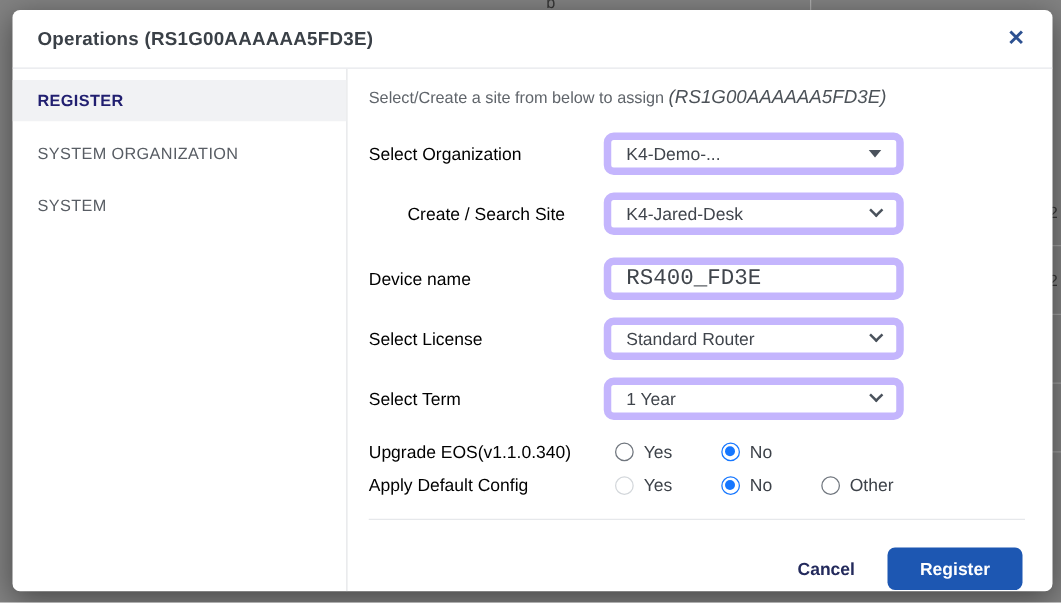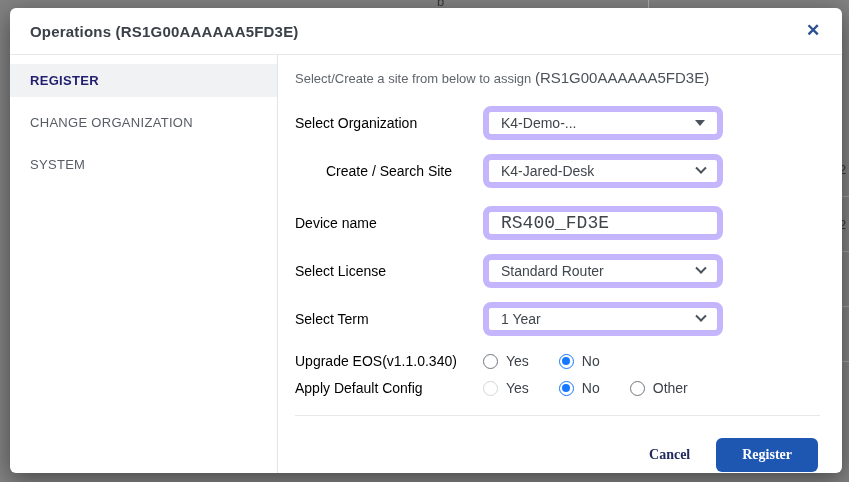--- a/index.html
+++ b/index.html
@@ -34,21 +34,21 @@
 
   .sidebar { width:268px; flex:0 0 268px; border-right:1px solid #e3e5e8; padding-top:9px; }
   .nav-item {
     padding:9px 20px; font-size:13px; color:#585d64; cursor:pointer;
     margin-bottom:9px; letter-spacing:.3px;
   }
   .nav-item.active { background:#f1f2f4; color:#211f70; font-weight:bold; }
 
   .content { flex:1; padding:14px 22px 0 17px; display:flex; flex-direction:column; }
   .assign-heading { font-size:13px; color:#60656b; margin-bottom:20px; }
-  .assign-heading .serial { font-size:15px; color:#4c5258; }
+  .assign-heading .serial { font-size:15px; color:#4c5258;font-style:italic; }
 
   .form-row { display:flex; align-items:center; margin-bottom:14px; }
   .form-row.gap-lg { margin-bottom:18px;text-align:center; }
   .form-label { width:188px; flex:0 0 188px; font-size:14px; color:#000000; }
   .control {
     width:240px; height:34px; border:6px solid #c4b5fd; border-radius:8px;
     display:flex; align-items:center; justify-content:space-between;
     padding:0 12px; font-size:14px; color:#40454c; background:#fff; cursor:pointer;
   }
   .control input {
@@ -60,36 +60,36 @@
     border-top:6px solid #4a525c; flex:0 0 auto;
   }
   .chevron {
     width:8px; height:8px; border-right:2px solid #4a525c; border-bottom:2px solid #4a525c;
     transform:rotate(45deg) translate(-2px,-2px); flex:0 0 auto;
   }
 
   .radio-row { display:flex; align-items:center; margin-bottom:11px; }
   .radio-row .form-label { font-size:14px; }
   .radio-opts { display:flex; align-items:center; gap:30px; }
-  .radio-opt { display:flex; align-items:center; gap:8px; font-size:14px; color:#3d4249; cursor:pointer; }
+  .radio-opt { display:flex; align-items:center; gap:8px; font-size:14px; color:#3d4249; cursor:pointer;margin-left:9px; }
   .rdot {
     width:15px; height:15px; border-radius:50%; border:1.5px solid #70767e;
     position:relative; background:#fff; flex:0 0 auto;
   }
   .rdot.checked { border-color:#1677ff; }
   .rdot.checked::after {
     content:""; position:absolute; left:50%; top:50%; transform:translate(-50%,-50%);
     width:8px; height:8px; border-radius:50%; background:#1677ff;
   }
   .rdot.disabled { border-color:#d3d7db; }
 
   .footer-divider { height:1px; background:#e6e8eb; margin:8px 0 0 0; }
   .modal-footer {
     display:flex; justify-content:flex-end; align-items:center;
-    gap:26px; padding:22px 2px 0 0;font-family:Liberation Serif, serif;
+    gap:26px; padding:22px 2px 0 0;
   }
   .btn-cancel {
     background:none; border:none; font-size:14px; font-weight:bold; color:#232a5c;
     cursor:pointer; font-family:inherit;
   }
   .btn-register {
     background:#1d57b2; border:none; color:#ffffff; font-size:14px; font-weight:bold;
     padding:9px 26px; border-radius:6px; cursor:pointer; font-family:inherit;
   }
 </style>
@@ -111,21 +111,21 @@
     <div class="modal-title">Operations (RS1G00AAAAAA5FD3E)</div>
     <button class="close-btn">
       <span>✕</span>
     </button>
   </div>
 
   <div class="modal-body">
 
     <div class="sidebar">
       <div class="nav-item active">REGISTER</div>
-      <div class="nav-item">CHANGE ORGANIZATION</div>
+      <div class="nav-item">SYSTEM ORGANIZATION</div>
       <div class="nav-item">SYSTEM</div>
     </div>
 
     <div class="content">
 
       <div class="assign-heading">
         <span>Select/Create a site from below to assign </span><span class="serial">(RS1G00AAAAAA5FD3E)</span>
       </div>
 
       <div class="form-row">

